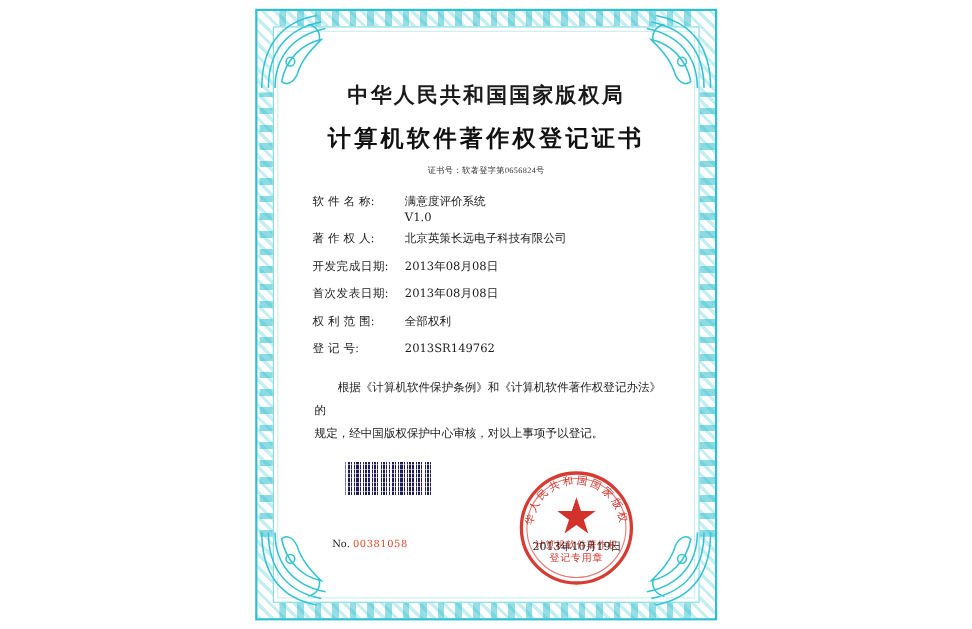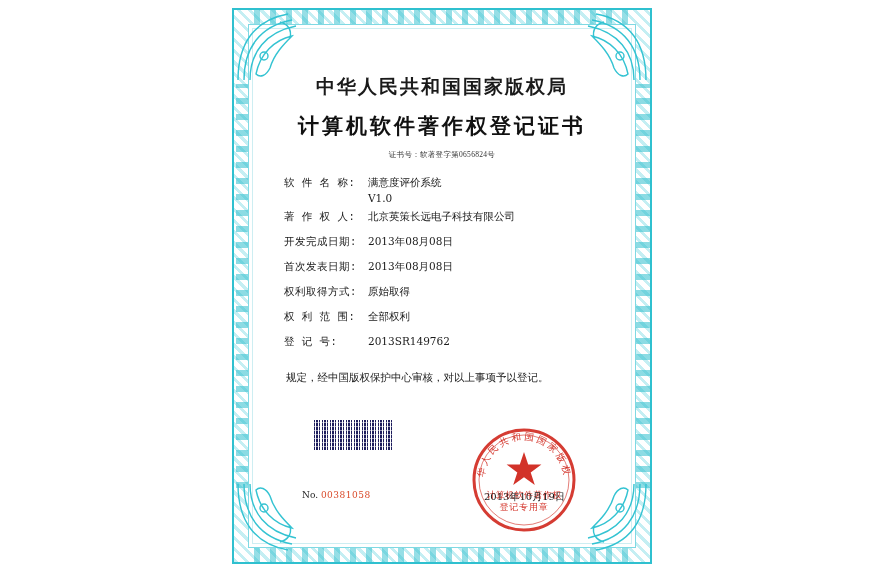--- a/index.html
+++ b/index.html
@@ -150,21 +150,21 @@
     display: flex;
     align-items: baseline;
     margin-bottom: 11px;
     font-size: 10.5px;
     color: #1b1b1b;
   }
   .field-label {
     width: 84px;
     flex: 0 0 84px;
     letter-spacing: 0.5px;
-    font-family: Liberation Mono, monospace;
+    font-family: Liberation Serif, serif;
   }
   .field-value {
     flex: 1;
     font-family: "DejaVu Serif", serif;
   }
   .field-value .second-line {
     display: block;
     margin-top: 2px;
   }
   .row-tight { margin-bottom: 6px; }
@@ -328,38 +328,35 @@
       <div class="field-row">
         <div class="field-label">开发完成日期:</div>
         <div class="field-value">2013年08月08日</div>
       </div>
 
       <div class="field-row">
         <div class="field-label">首次发表日期:</div>
         <div class="field-value">2013年08月08日</div>
       </div>
 
-      <div class="field-row">
-        <div class="field-label">权利取得方式:</div>
-        <div class="field-value">原始取得</div>
-      </div>
 
       <div class="field-row">
         <div class="field-label">权 利 范 围:</div>
         <div class="field-value">全部权利</div>
       </div>
 
       <div class="field-row">
         <div class="field-label">登 记 号:</div>
         <div class="field-value">2013SR149762</div>
       </div>
 
     </div>
 
     <div class="statement">
+      <p class="indent">根据《计算机软件保护条例》和《计算机软件著作权登记办法》的</p>
       <p>规定，经中国版权保护中心审核，对以上事项予以登记。</p>
     </div>
 
     <div class="barcode"></div>
 
     <div class="seal">
       <svg width="108" height="108" viewBox="0 0 108 108">
         <defs>
           <path id="sealArcTop" d="M 14 54 A 40 40 0 0 1 94 54"></path>
           <path id="sealArcBottom" d="M 20 54 A 34 34 0 0 0 88 54"></path>

